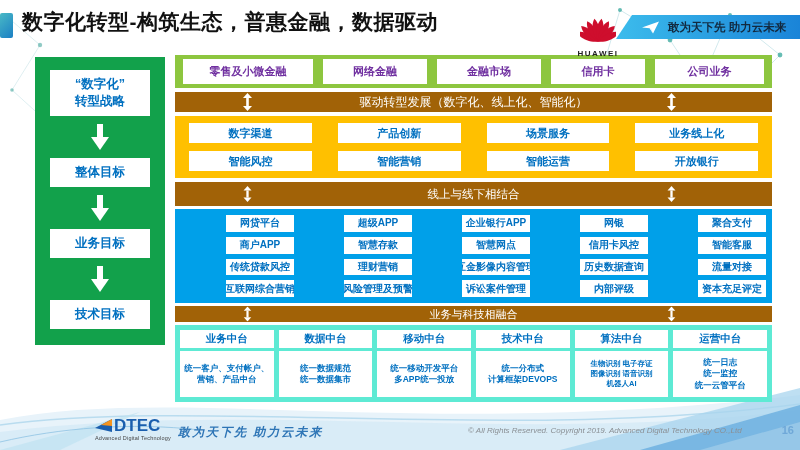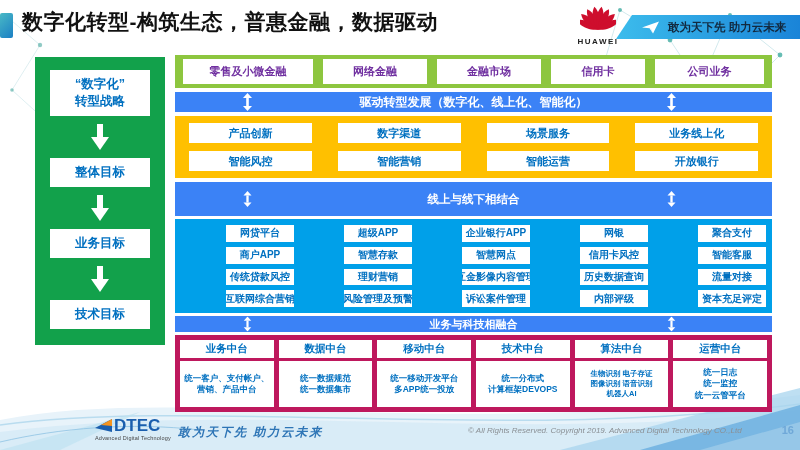--- a/index.html
+++ b/index.html
@@ -11,21 +11,21 @@
   .deco { position:absolute; z-index:0; pointer-events:none; }
   .deco-tr { top:0; right:0; }
   .deco-tl { top:0; left:0; }
   .deco-waves { bottom:0; left:0; }
 
   
   .title-bullet { position:absolute; left:0; top:13px; width:13px; height:25px;
     background:linear-gradient(135deg,#49b9c6,#1b7fc4); border-radius:2px; z-index:2; }
   .page-title { position:absolute; left:22px; top:8px; font-size:21px; font-weight:bold;
     color:#111; letter-spacing:.5px; z-index:2; white-space:nowrap; }
-  .huawei { position:absolute; left:570px; top:3px; width:56px; text-align:center; z-index:3; }
+  .huawei { position:absolute; left:570px; top:15px; width:56px; text-align:center; z-index:3; }
   .huawei-word { font-size:8px; font-weight:bold; color:#222; letter-spacing:1.5px; margin-top:-2px; }
   .ribbon { position:absolute; left:616px; top:15px; width:184px; height:24px; z-index:2;
     background:linear-gradient(90deg,#3cbcec,#1a84d8);
     clip-path:polygon(16px 0,100% 0,100% 100%,0 100%);
     display:flex; align-items:center; padding-left:26px; gap:9px; }
   .ribbon-text { font-size:11.5px; font-weight:bold; color:#12293f; white-space:nowrap; }
 
   
   .sidebar { position:absolute; left:35px; top:57px; width:130px; height:288px;
     background:#12A14B; z-index:2; display:flex; flex-direction:column; align-items:center;
@@ -35,41 +35,41 @@
   .down-arrow { flex:0 0 auto; }
 
   
   .main { position:absolute; left:175px; top:55px; width:597px; z-index:2; }
 
   .biz-row { height:33px; background:#8DC63F; display:grid;
     grid-template-columns:1.25fr 1fr 1fr .9fr 1.05fr; gap:10px; padding:4px 8px; }
   .biz-box { background:#fff; display:flex; align-items:center; justify-content:center;
     font-size:11px; font-weight:bold; color:#7030A0; white-space:nowrap; }
 
-  .gray-bar { position:relative; background:#3b82f6; color:#fff; font-weight:bold;
+  .gray-bar { position:relative; background:#a16207; color:#fff; font-weight:normal;
     display:flex; align-items:center; justify-content:center; }
   .bar-1 { height:20px; margin-top:4px; font-size:12px; }
-  .bar-2 { height:34px; margin-top:4px; font-size:11.5px; }
+  .bar-2 { height:24px; margin-top:4px; font-size:11.5px; }
   .bar-3 { height:16px; margin-top:3px; font-size:11px; }
   .updown { position:absolute; top:50%; transform:translateY(-50%); }
   .updown.l { left:68px; } .updown.r { right:96px; }
 
   .yellow-grid { margin-top:4px; height:62px; background:#FFC000; display:grid;
     grid-template-columns:repeat(4,1fr); grid-template-rows:1fr 1fr;
     column-gap:26px; row-gap:8px; padding:7px 14px; }
   .yellow-box { background:#fff; display:flex; align-items:center; justify-content:center;
     font-size:11px; font-weight:bold; color:#0070C0; white-space:nowrap; }
 
   .cyan-grid { margin-top:3px; height:94px; background:#00A0E9; display:grid;
     grid-template-columns:repeat(5,1fr); grid-template-rows:repeat(4,1fr);
     gap:5px; padding:6px; }
   .cyan-box { background:#fff; display:flex; align-items:center; justify-content:center;
     font-size:10px; font-weight:bold; color:#0070C0; white-space:nowrap; overflow:hidden;margin-left:45px; }
 
-  .plat-grid { margin-top:3px; height:77px; background:#be185d; display:grid;
+  .plat-grid { margin-top:3px; height:77px; background:#5eead4; display:grid;
     grid-template-columns:repeat(6,1fr); gap:5px; padding:5px; }
   .plat-col { display:flex; flex-direction:column; gap:3px; min-width:0; }
   .plat-head { background:#fff; height:18px; flex:0 0 18px; display:flex; align-items:center;
     justify-content:center; font-size:10.5px; font-weight:bold; color:#0070C0; white-space:nowrap; }
   .plat-body { background:#fff; flex:1; display:flex; align-items:center; justify-content:center;
     font-size:8.5px; font-weight:bold; color:#0070C0; text-align:center; line-height:1.3;
     white-space:pre-line; padding:1px; }
   .plat-body.tiny { font-size:7.5px; }
 
   
@@ -199,22 +199,22 @@
         </svg>
       <span>驱动转型发展（数字化、线上化、智能化）</span>
       <svg class="updown r" width="9" height="18" viewBox="0 0 9 18">
           <polygon points="4.5,0 9,5 0,5" fill="#fff"></polygon>
           <rect x="3.2" y="5" width="2.6" height="8" fill="#fff"></rect>
           <polygon points="4.5,18 9,13 0,13" fill="#fff"></polygon>
         </svg>
     </div>
 
     <div class="yellow-grid">
+      <div class="yellow-box">数字渠道</div>
       <div class="yellow-box">产品创新</div>
-      <div class="yellow-box">数字渠道</div>
       <div class="yellow-box">场景服务</div>
       <div class="yellow-box">业务线上化</div>
       <div class="yellow-box">智能风控</div>
       <div class="yellow-box">智能营销</div>
       <div class="yellow-box">智能运营</div>
       <div class="yellow-box">开放银行</div>
     </div>
 
     <div class="gray-bar bar-2">
       <svg class="updown l" width="9" height="16" viewBox="0 0 9 18">

